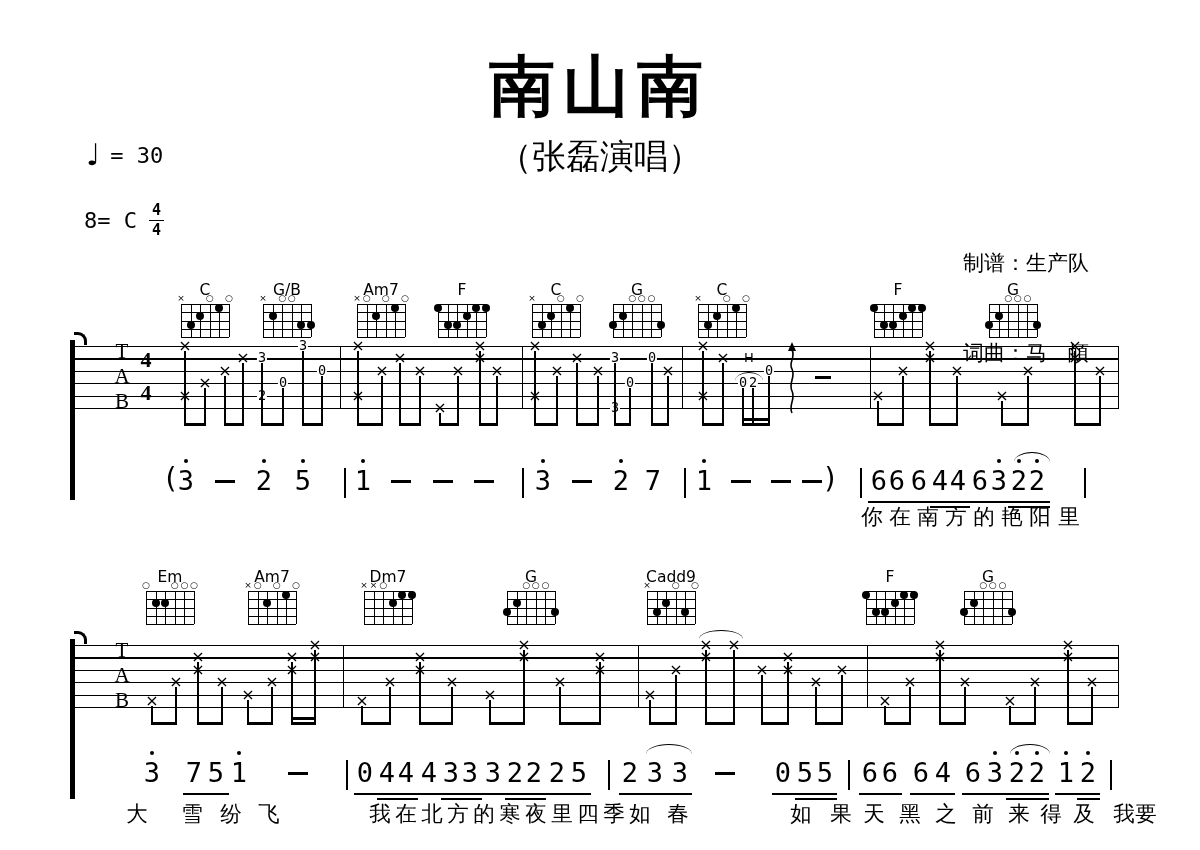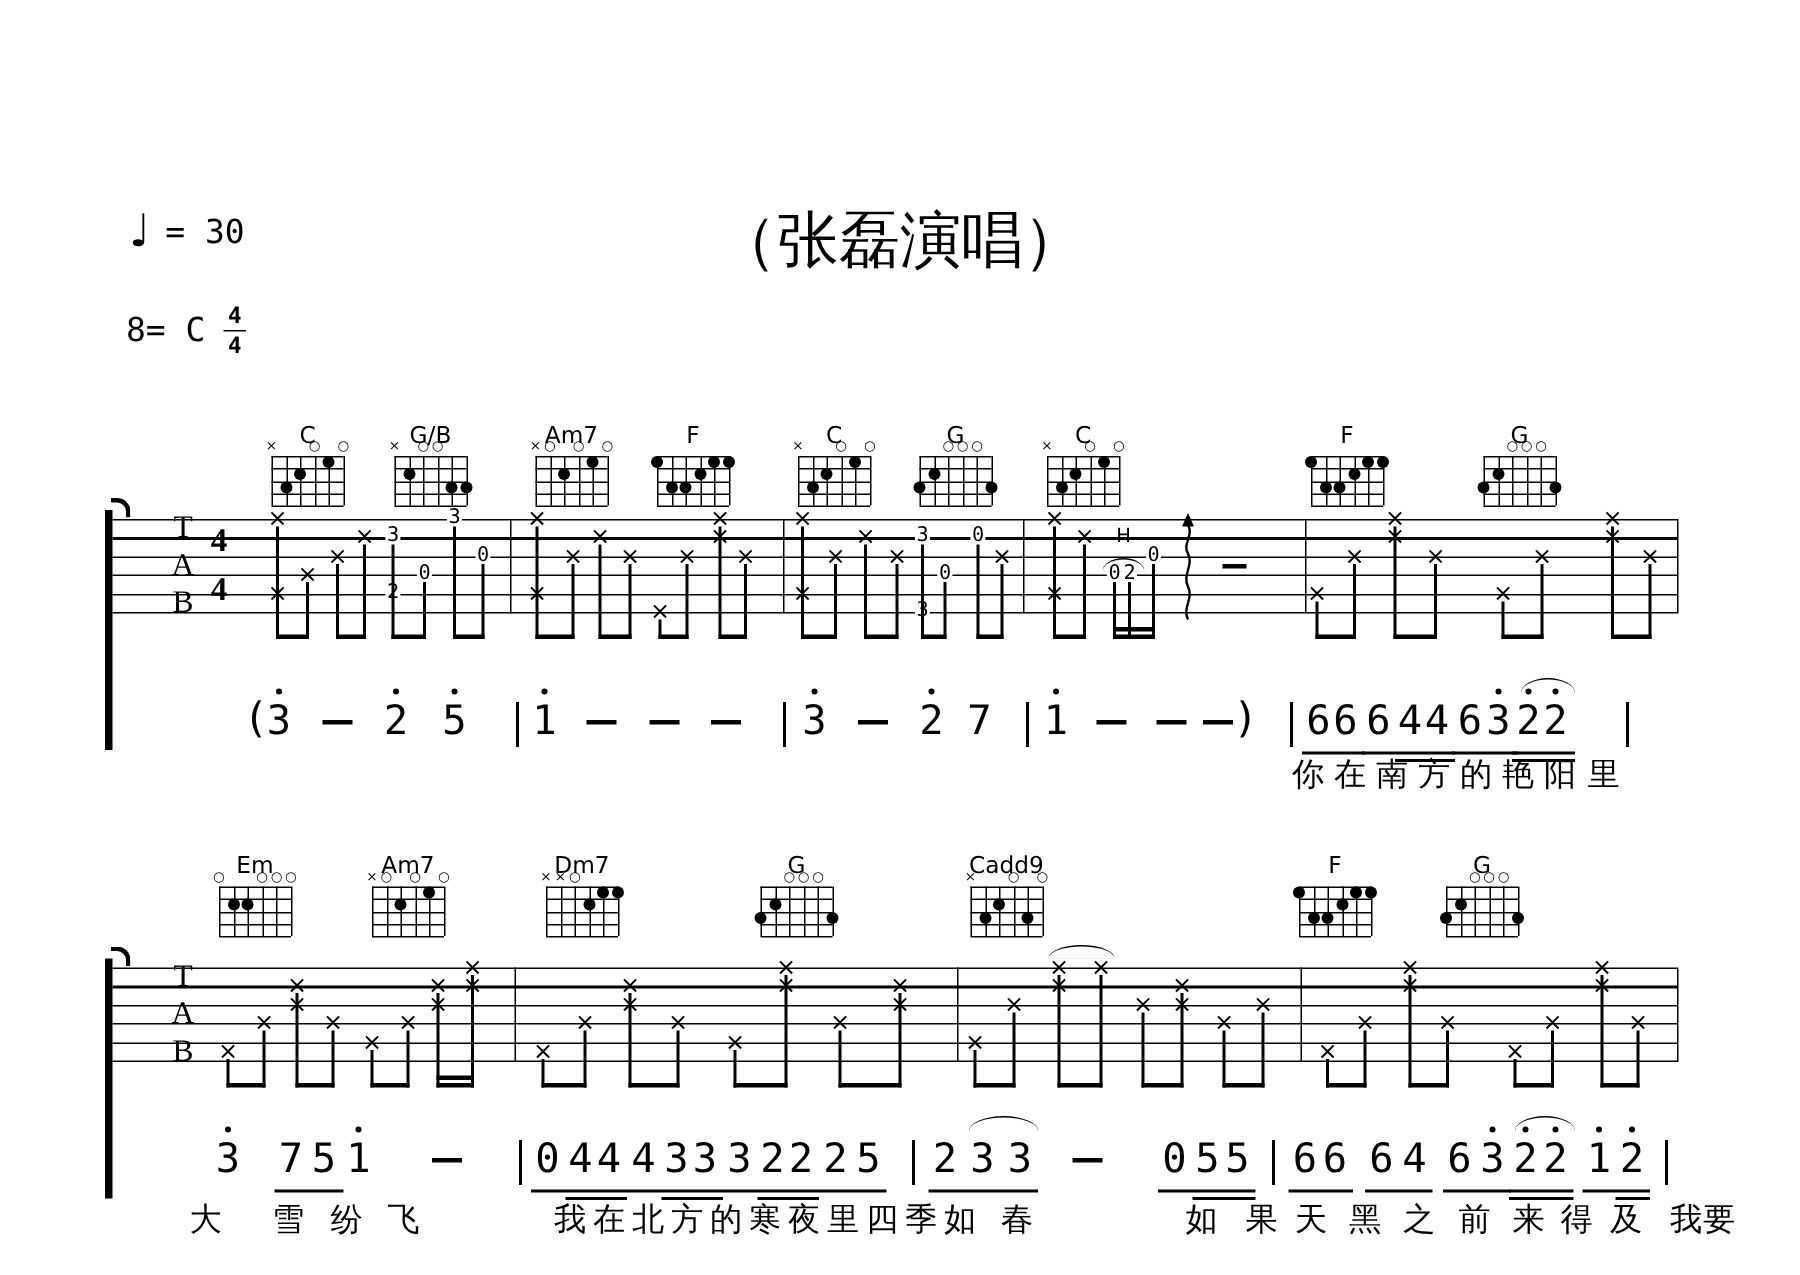--- a/index.html
+++ b/index.html
@@ -1,51 +1,56 @@
 <!DOCTYPE html>
 <html><head>
 <meta charset="utf-8">
 <style>
   html,body{margin:0;padding:0;background:#fff;}
   #sheet{position:relative;width:1200px;height:850px;background:#ffffff;overflow:hidden;
          font-family:"DejaVu Sans",sans-serif;color:#000;}
   .title{position:absolute;left:0;right:0;top:54px;text-align:center;
          font-size:66px;font-weight:bold;letter-spacing:8px;line-height:1;}
   .subtitle{position:absolute;left:0;right:0;top:138px;text-align:center;
-            font-size:41px;line-height:1.1;}
+            font-size:34px;line-height:1.1;}
   .tempo{position:absolute;left:86px;top:140px;display:flex;align-items:center;gap:10px;
          font-size:22px;font-family:"DejaVu Sans Mono",monospace;}
   .tempo .noteglyph{font-size:30px;line-height:1;font-family:"DejaVu Sans",sans-serif;}
   .keyblk{position:absolute;left:84px;top:202px;display:flex;align-items:center;gap:12px;
           font-size:22px;font-family:"DejaVu Sans Mono",monospace;}
   .frac{display:inline-flex;flex-direction:column;align-items:center;font-size:15px;
         font-weight:bold;line-height:1.15;}
   .frac .fn{border-bottom:1.8px solid #000;padding:0 3px 1px 3px;}
   .frac .fd{padding-top:1px;}
   .credits{position:absolute;left:963px;top:188px;font-size:21px;line-height:30px;white-space:pre;}
 </style>
 </head>
 <body>
 
 <div id="sheet">
+  <div class="title">南山南</div>
   <div class="subtitle">（张磊演唱）</div>
 
   <div class="tempo">
     <span class="noteglyph">♩</span>
     <span>= 30</span>
   </div>
 
   <div class="keyblk">
     <span>8= C</span>
     <span class="frac">
       <span class="fn">4</span>
       <span class="fd">4</span>
     </span>
   </div>
 
+  <div class="credits">
+    <div>制谱：生产队</div>
+    <div>词曲：马　頔</div>
+  </div>
 <div style="position: absolute; left: 205px; top: 283px; font-size: 15.5px; line-height: 1; white-space: nowrap; transform: translateX(-50%);">C</div>
     <div style="position: absolute; left: 181px; top: 294px; font-size: 9px; line-height: 1; white-space: nowrap; transform: translateX(-50%);">×</div>
     <div style="position: absolute; left: 209.8px; top: 294px; font-size: 9px; line-height: 1; white-space: nowrap; transform: translateX(-50%);">○</div>
     <div style="position: absolute; left: 229px; top: 294px; font-size: 9px; line-height: 1; white-space: nowrap; transform: translateX(-50%);">○</div>
     <div style="position: absolute; left: 181px; top: 304px; width: 1.1px; height: 33.2px; background: rgb(0, 0, 0);"></div>
     <div style="position: absolute; left: 190.6px; top: 304px; width: 1.1px; height: 33.2px; background: rgb(0, 0, 0);"></div>
     <div style="position: absolute; left: 200.2px; top: 304px; width: 1.1px; height: 33.2px; background: rgb(0, 0, 0);"></div>
     <div style="position: absolute; left: 209.8px; top: 304px; width: 1.1px; height: 33.2px; background: rgb(0, 0, 0);"></div>
     <div style="position: absolute; left: 219.4px; top: 304px; width: 1.1px; height: 33.2px; background: rgb(0, 0, 0);"></div>
     <div style="position: absolute; left: 229px; top: 304px; width: 1.1px; height: 33.2px; background: rgb(0, 0, 0);"></div>

